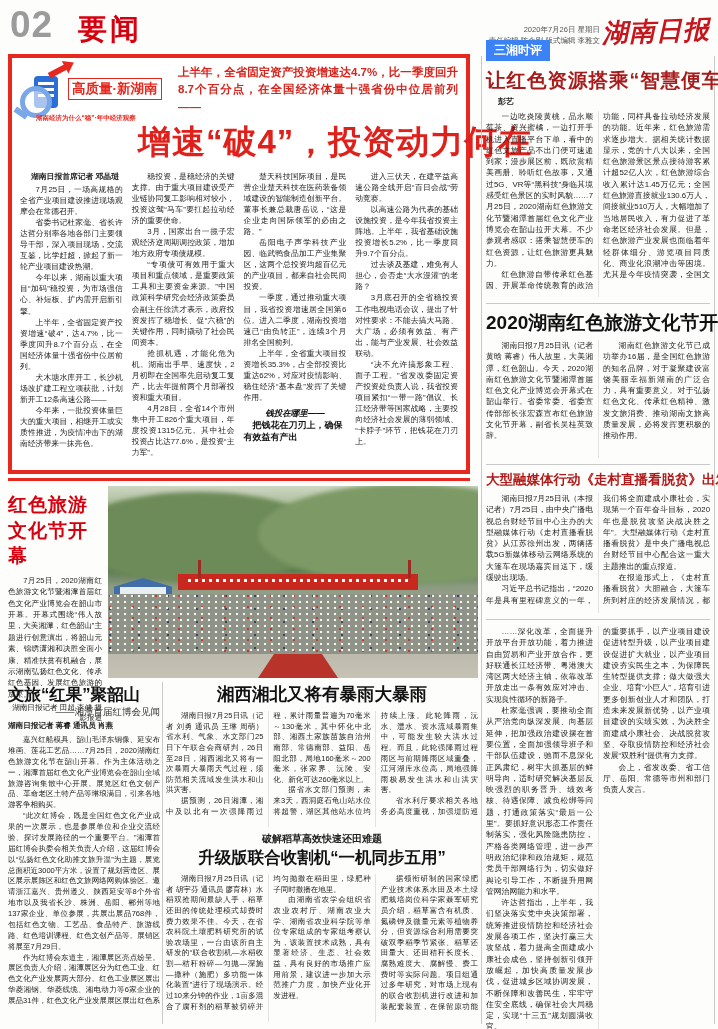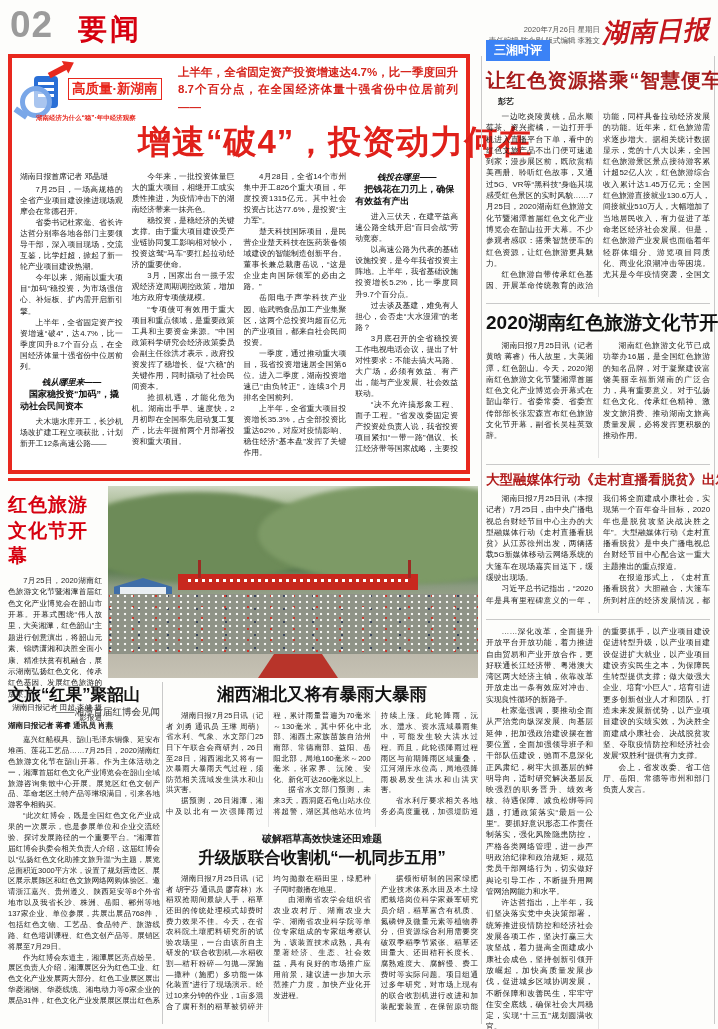--- a/index.html
+++ b/index.html
@@ -24,21 +24,21 @@
   .b-lens{position:absolute;left:-2px;top:14px;width:22px;height:22px;border:5px solid #7aa7e8;border-radius:50%;background:rgba(255,255,255,.6);}
   .b-handle{position:absolute;left:-8px;top:38px;width:14px;height:6px;background:#7aa7e8;transform:rotate(35deg);}
   .b-arrow{position:absolute;left:26px;top:-4px;width:20px;height:6px;background:#e8281e;transform:rotate(-28deg);}
   .b-arrow:after{content:"";position:absolute;right:-8px;top:-4px;border-left:10px solid #e8281e;border-top:7px solid transparent;border-bottom:7px solid transparent;}
   .badge-t1{position:absolute;left:46px;top:10px;font-size:13.5px;font-weight:bold;color:#e8281e;border:1.5px solid #e8281e;padding:1px 3px;white-space:nowrap;}
   .badge-t2{position:absolute;left:14px;top:46px;font-size:6.5px;color:#e8281e;white-space:nowrap;font-weight:bold;}
   .kicker{margin-left:158px;font-size:11.5px;font-weight:bold;color:#d6251d;line-height:1.5;text-align:justify;}
   .lead-headline{margin:4px 0 6px 118px;font-size:33px;font-weight:bold;color:#e0201a;letter-spacing:1px;white-space:nowrap;}
   .lead-body{height:288px;overflow:hidden;column-count:4;column-gap:9px;column-fill:auto;font-size:7.8px;line-height:1.42;text-align:justify;color:#222;}
   .para{margin:0;text-indent:2em;}
-  .byline-b{margin:0 0 2px 0;font-weight:normal;}
+  .byline-b{margin:0 0 2px 11px;font-weight:bold;}
   .subhead{margin:4px 0;text-align:center;}
   .sh1{font-size:8.5px;font-weight:bold;font-style:italic;color:#111;}
   .sh2{font-size:9px;font-weight:bold;color:#111;text-align:left;text-indent:1em;line-height:1.35;}
   
   #rail{position:absolute;left:486px;top:40px;width:224px;height:986px;}
   .rail-divider{border:none;border-top:1px solid #c9c9c9;margin:6px 0;}
   .pl-label{display:inline-block;background:#3b82f6;color:#fff;font-weight:bold;font-size:12px;padding:2px 8px;}
   .pl-headline{margin:6px 0 2px;font-size:19.5px;font-weight:bold;color:#a61b1b;letter-spacing:1px;white-space:nowrap;}
   .pl-byline{font-size:8px;font-weight:bold;margin:2px 12px 4px;}
   .cols-2{column-count:2;column-gap:10px;column-rule:1px solid #e2e2e2;column-fill:auto;font-size:7.8px;line-height:1.45;text-align:justify;color:#222;overflow:hidden;}
@@ -119,24 +119,20 @@
   <div class="kicker">上半年，全省固定资产投资增速达4.7%，比一季度回升8.7个百分点，在全国经济体量十强省份中位居前列——</div>
   <div class="lead-headline">增速“破4”，投资动力何在</div>
   <div class="lead-body">
     <p class="byline-b">湖南日报首席记者 邓晶琎</p>
     <div>
         <p class="para">7月25日，一场高规格的全省产业项目建设推进现场观摩会在常德召开。</p>
         <p class="para">省委书记杜家毫、省长许达哲分别率各地各部门主要领导干部，深入项目现场，交流互鉴，比学赶超，掀起了新一轮产业项目建设热潮。</p>
         <p class="para">今年以来，湖南以重大项目“加码”稳投资，为市场强信心、补短板、扩内需开启新引擎。</p>
         <p class="para">上半年，全省固定资产投资增速“破4”，达4.7%，比一季度回升8.7个百分点，在全国经济体量十强省份中位居前列。</p>
       </div>
-    <div class="subhead">
-      <div class="sh1">钱从哪里来——</div>
-      <div class="sh2">国家稳投资“加码”，撬动社会民间资本</div>
-    </div>
     <div>
         <p class="para">犬木塘水库开工，长沙机场改扩建工程立项获批，计划新开工12条高速公路——</p>
         <p class="para">今年来，一批投资体量巨大的重大项目，相继开工或实质性推进，为疫情冲击下的湖南经济带来一抹亮色。</p>
         <p class="para">稳投资，是稳经济的关键支撑。由于重大项目建设受产业链协同复工影响相对较小，投资这驾“马车”要扛起拉动经济的重要使命。</p>
         <p class="para">3月，国家出台一揽子宏观经济逆周期调控政策，增加地方政府专项债规模。</p>
         <p class="para">“专项债可有效用于重大项目和重点领域，是重要政策工具和主要资金来源。”中国政策科学研究会经济政策委员会副主任徐洪才表示，政府投资发挥了稳增长、促“六稳”的关键作用，同时撬动了社会民间资本。</p>
         <p class="para">抢抓机遇，才能化危为机。湖南出手早、速度快，2月初即在全国率先启动复工复产，比去年提前两个月部署投资和重大项目。</p>
         <p class="para">4月28日，全省14个市州集中开工826个重大项目，年度投资1315亿元。其中社会投资占比达77.6%，是投资“主力军”。</p>
         <p class="para">楚天科技国际项目，是民营企业楚天科技在医药装备领域建设的智能制造创新平台。董事长兼总裁唐岳说，“这是企业走向国际领军的必由之路。”</p>
         <p class="para">岳阳电子声学科技产业园、临武鸭食品加工产业集聚区，这两个总投资均超百亿元的产业项目，都来自社会民间投资。</p>

